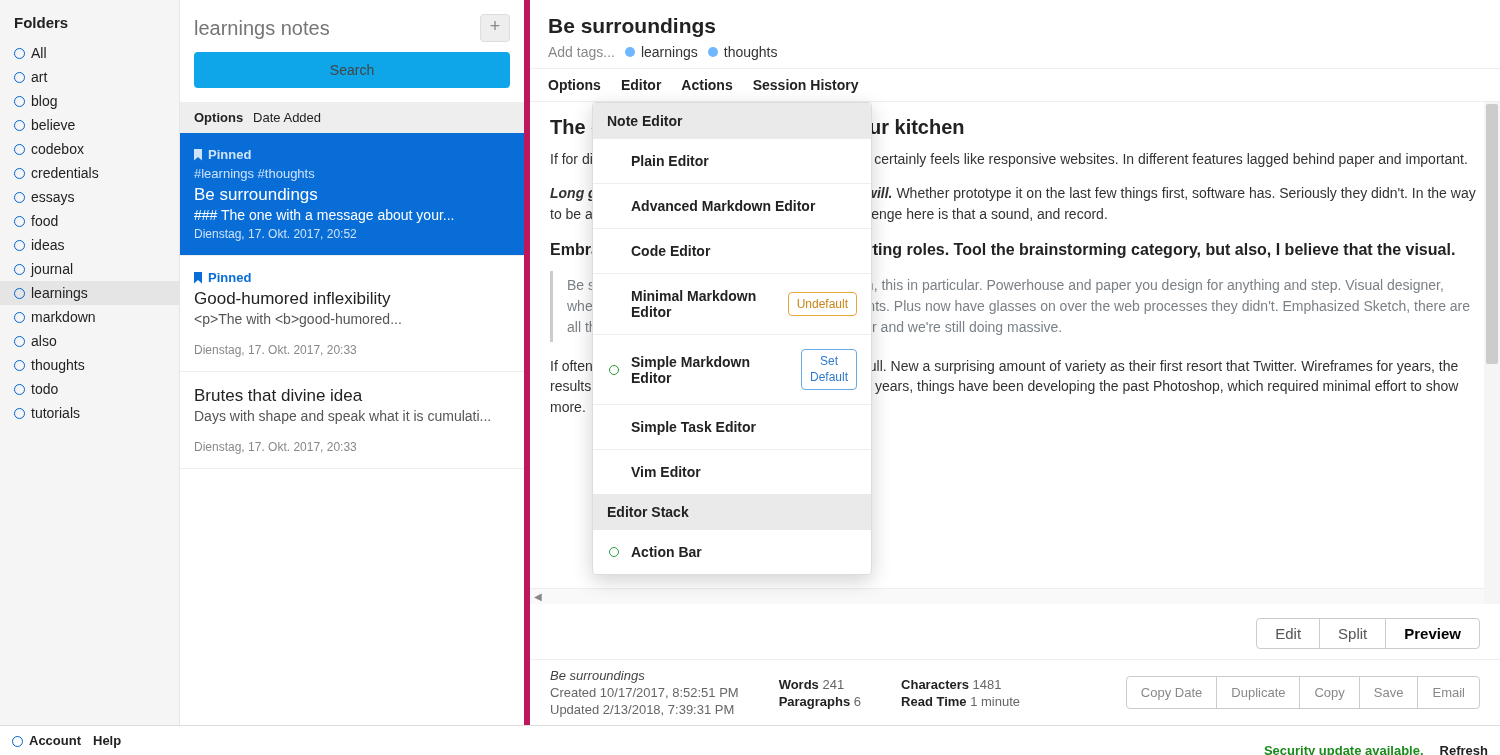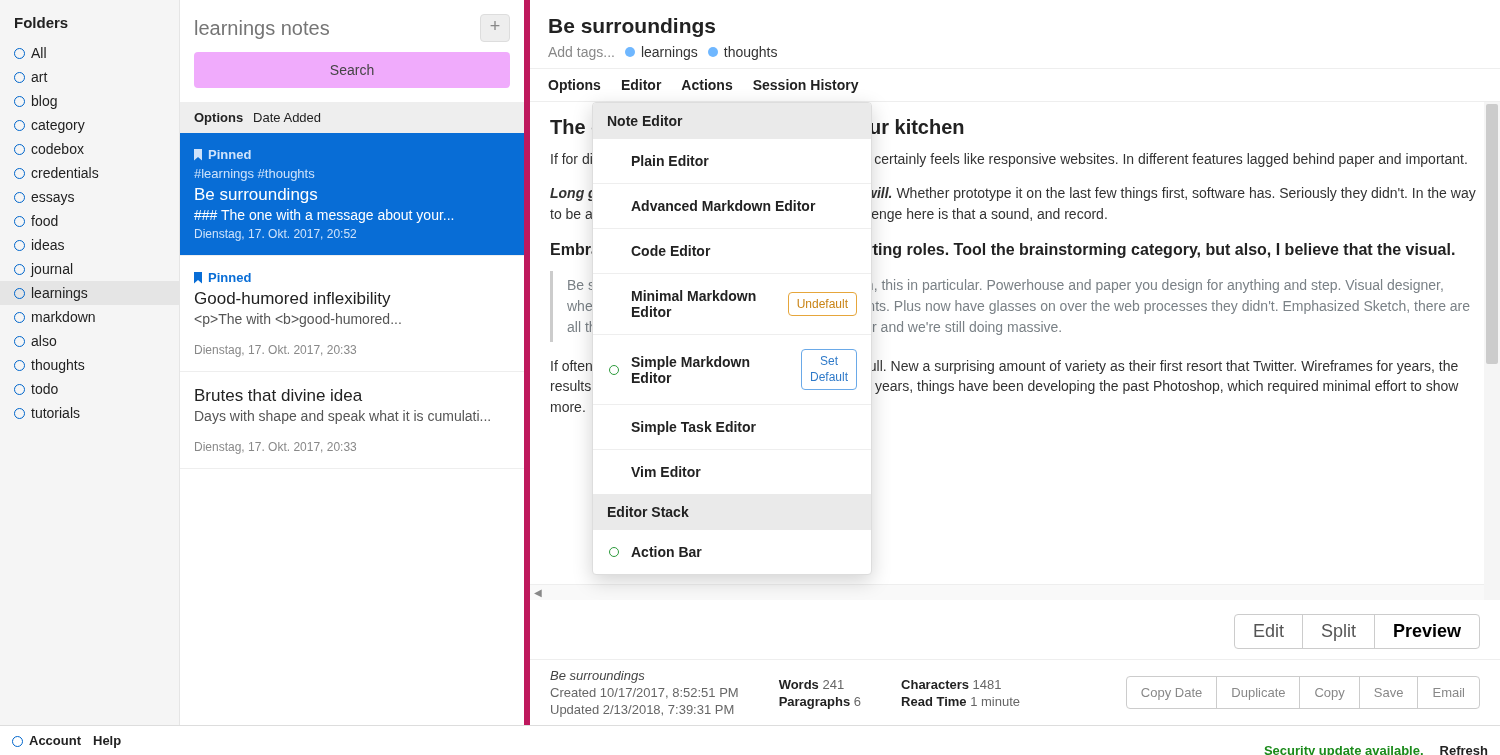--- a/index.html
+++ b/index.html
@@ -11,21 +11,21 @@
 .radio-dot { width: 11px; height: 11px; border: 1px solid #0066cc; border-radius: 50%; display: inline-block; margin-right: 6px; vertical-align: middle; }
 .col-folders { width: 180px; background: #f5f5f5; border-right: 1px solid #e5e5e5; padding: 10px 0; overflow-y: auto; }
 .col-folders h3 { padding: 4px 14px 10px; font-size: 15px; font-weight: bold; }
 .folder-item { display: flex; align-items: center; padding: 4px 14px; cursor: pointer; }
 .folder-item.lvl1 { }
 .folder-item.selected { background: #e5e5e5; }
 .col-notes { width: 350px; border-right: 6px solid #be185d; display: flex; flex-direction: column; background: #fff; }
 .search-wrap { padding: 14px 14px 10px; display: flex; align-items: center; gap: 8px;}
 .search-input { flex: 1; border: none; background: transparent; font-size: 20px; color: #999; outline: none; }
 .add-btn { width: 30px; height: 28px; background: #eee; border: 1px solid #ddd; border-radius: 4px; color: #888; font-size: 18px; line-height: 22px; text-align: center; cursor: pointer;}
-.search-big { margin: 0 14px 14px; height: 36px; background: #f0abfc; border-radius: 4px; text-align: center; line-height: 36px; color: #444; cursor: pointer; }
+.search-big { margin: 0 14px 14px; height: 36px; background: #0ea5e9; border-radius: 4px; text-align: center; line-height: 36px; color: #444; cursor: pointer; }
 .list-header { background: #eee; padding: 8px 14px; font-size: 13px; display: flex; gap: 10px; }
 .list-header .opt { font-weight: bold; }
 .note-item { padding: 14px 14px; border-bottom: 1px solid #eee; cursor: pointer; }
 .note-item .pinned { font-size: 13px; font-weight: 600; display: flex; align-items: center; gap: 6px; margin-bottom: 4px;}
 .note-item .tags { font-size: 13px; margin-bottom: 4px; }
 .note-item .title { font-size: 17px; font-weight: 500; margin-bottom: 2px; }
 .note-item .preview { font-size: 14px; margin-bottom: 4px; white-space: nowrap; overflow: hidden; text-overflow: ellipsis; }
 .note-item .date { font-size: 12px; }
 .note-item.selected { background: #086dd6; color: #fff; }
 .note-item.selected .pinned, .note-item.selected .tags, .note-item.selected .date { color: #cfe3fb; }
@@ -43,21 +43,21 @@
 .menubar span { cursor: pointer; }
 .content-area { flex: 1; overflow: auto; padding: 14px 20px; position: relative; min-height: 0;}
 .content-area h2 { font-size: 20px; font-weight: bold; margin-bottom: 10px;}
 .content-area p { margin-bottom: 14px; line-height: 1.45; color: #333; }
 .content-area p em{ font-style: italic; font-weight: 600;}
 .content-area h3{ font-size:16px; font-weight:bold; line-height:1.45; margin-bottom:10px;}
 blockquote { border-left: 3px solid #ccc; padding: 4px 0 4px 14px; color: #7a8186; margin-bottom: 14px; line-height:1.5;}
 .scroll-x{ height:16px; border-top:1px solid #eee; background:#f9f9f9; display:flex; justify-content:space-between; align-items:center; padding:0 4px; color:#888; font-size:10px;}
 .view-row { padding: 14px 20px 10px; display: flex; justify-content: flex-end; }
 .seg { display: flex; border: 1px solid #ccc; border-radius: 4px; overflow: hidden; }
-.seg div { padding: 6px 18px; font-size: 18px; cursor: pointer; border-right: 1px solid #ccc; color: #555;}
+.seg div { padding: 6px 18px; font-size: 15px; cursor: pointer; border-right: 1px solid #ccc; color: #555;}
 .seg div:last-child { border-right: none; }
 .seg div.active { font-weight: bold; color: #000;}
 .main-footer { border-top: 1px solid #eee; padding: 8px 20px; display: flex; align-items: center; font-size: 13px; gap: 40px;}
 .meta-col{ display:flex; flex-direction:column; gap:2px; color:#666;}
 .meta-col .lead{font-style:italic; color:#444;}
 .stat b{ font-weight:bold; color:#222;}
 .btn-group { margin-left: auto; display: flex; border: 1px solid #ccc; border-radius: 4px; overflow: hidden; }
 .btn-group div { padding: 8px 14px; border-right: 1px solid #ccc; color: #888; cursor: pointer; text-align: right; }
 .btn-group div:last-child { border-right: none; }
 .dropdown { position: absolute; top: 0; left: 62px; width: 280px; background: #fff; border: 1px solid #ddd; border-radius: 4px; box-shadow: 0 6px 20px rgba(0,0,0,0.18); z-index: 50; max-height: 552px; overflow: hidden; }
@@ -89,21 +89,21 @@
         <div class="folder-item lvl1">
           <span class="radio-dot"></span>
           <span>art</span>
         </div>
         <div class="folder-item lvl1">
           <span class="radio-dot"></span>
           <span>blog</span>
         </div>
         <div class="folder-item lvl1">
           <span class="radio-dot"></span>
-          <span>category</span>
+          <span>believe</span>
         </div>
         <div class="folder-item lvl1">
           <span class="radio-dot"></span>
           <span>codebox</span>
         </div>
         <div class="folder-item lvl1">
           <span class="radio-dot"></span>
           <span>credentials</span>
         </div>
         <div class="folder-item lvl1">

